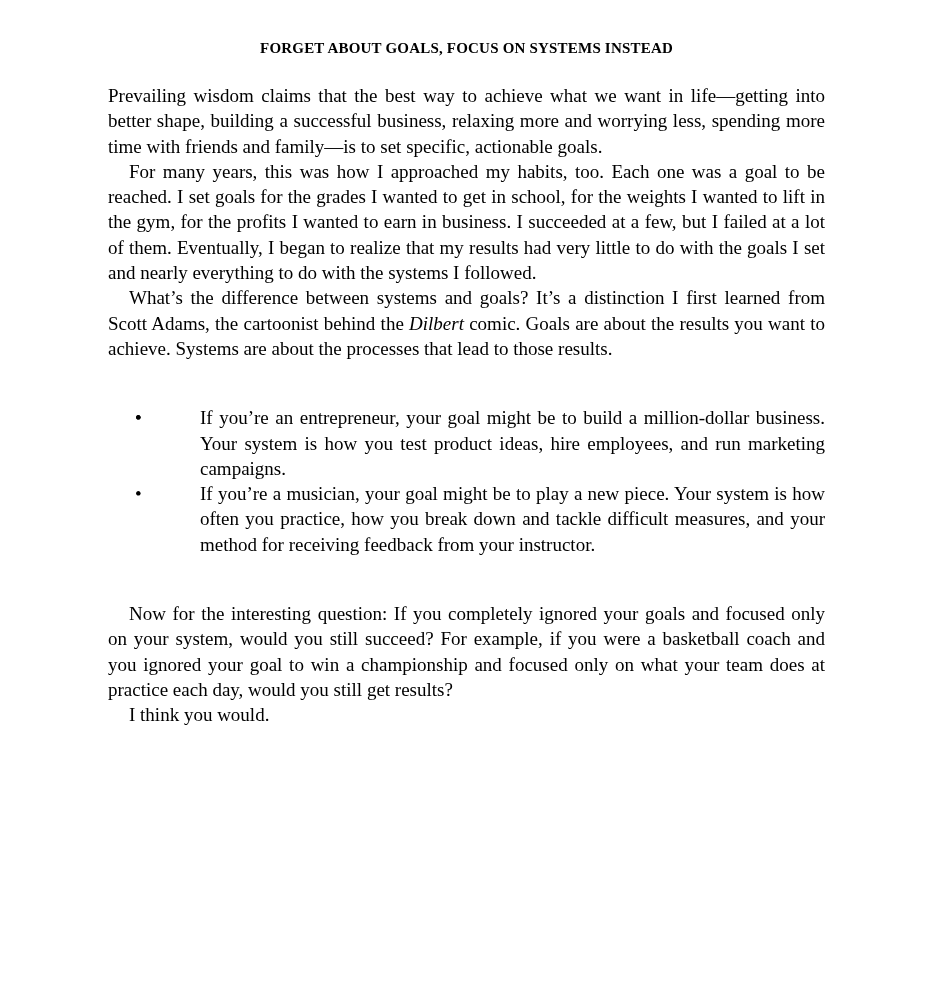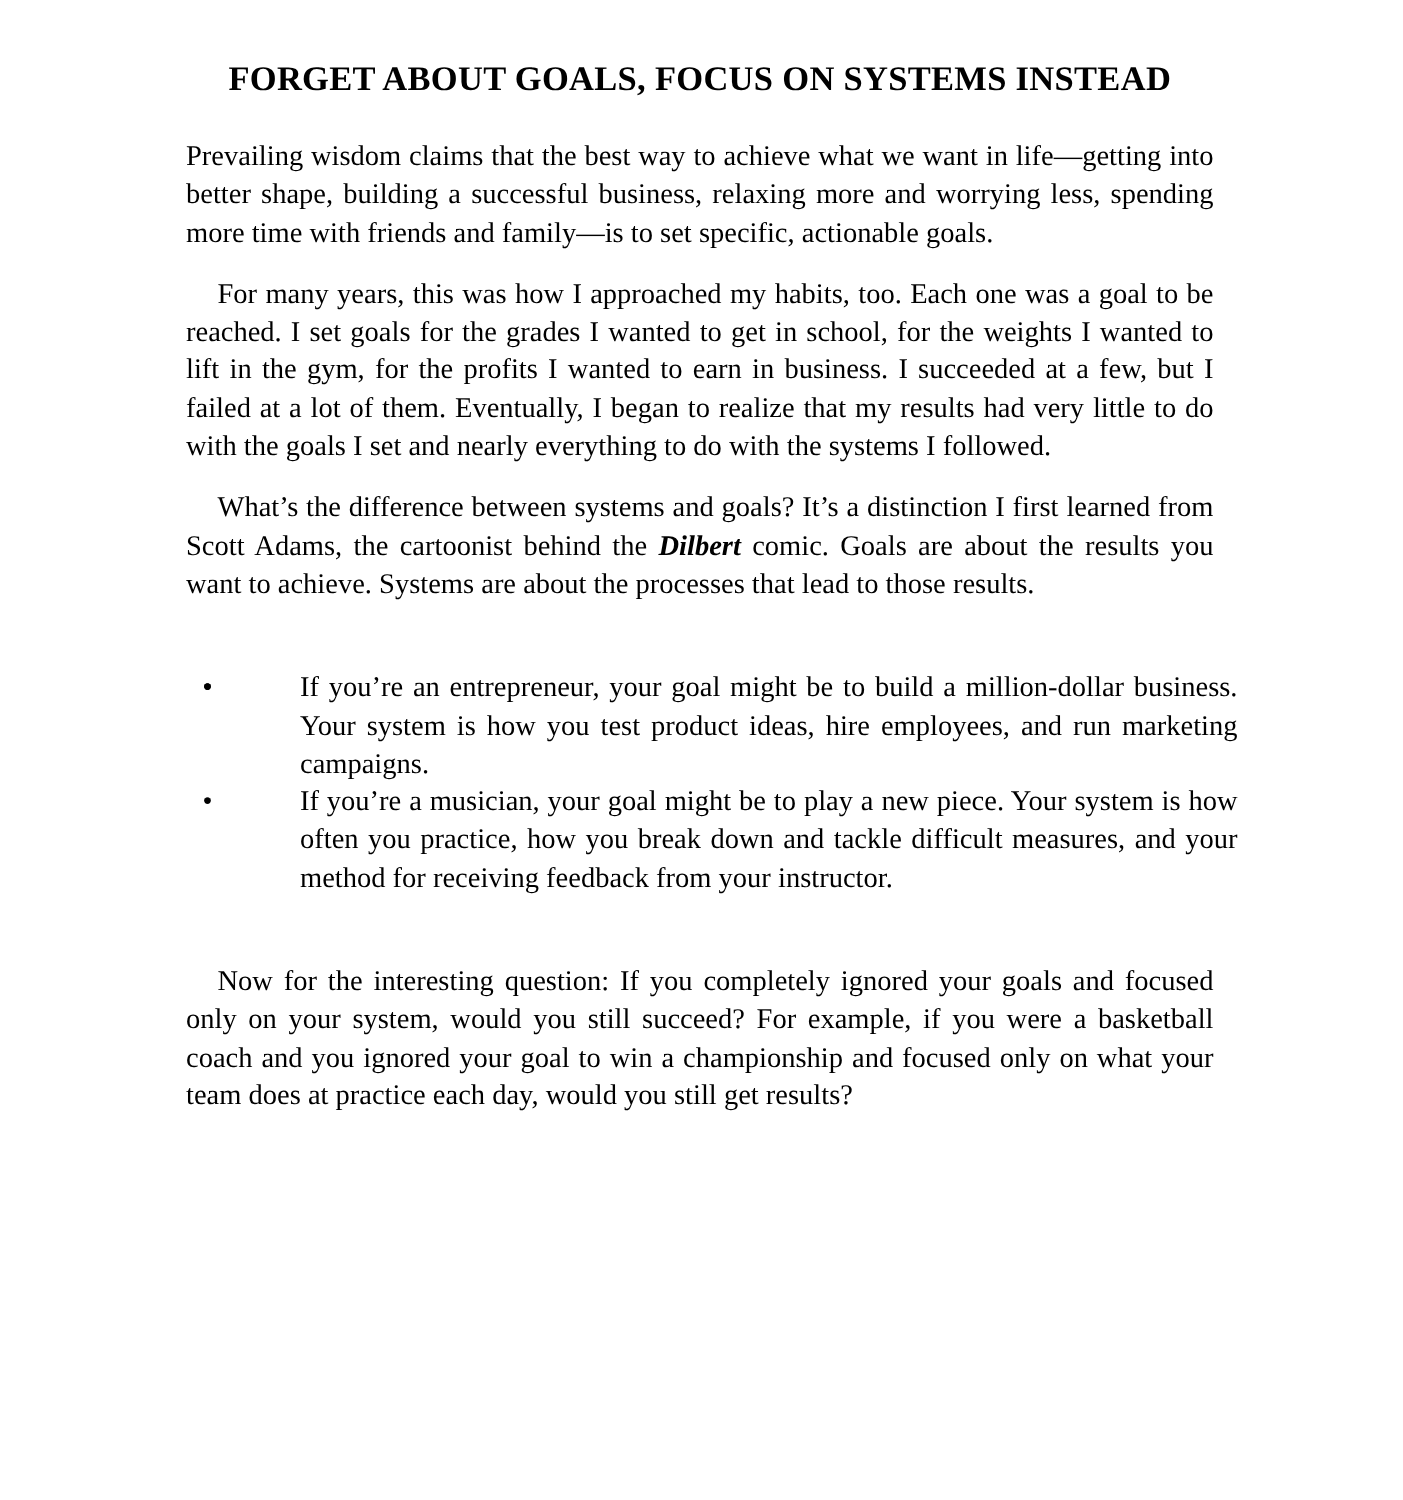--- a/index.html
+++ b/index.html
@@ -12,39 +12,38 @@
     width: 935px;
     height: 1000px;
     background: #ffffff;
     color: #000000;
     font-family: "Liberation Serif", "DejaVu Serif", serif;
     box-sizing: border-box;
     padding: 40px 110px 0 108px;
     overflow: hidden;
   }
   .chapter-title {
-    font-size: 23px;
+    font-size: 15px;
     font-weight: bold;
     text-align: center;
     letter-spacing: 0.2px;
     margin: 0 0 26px 0;
     white-space: nowrap;
   }
   .body-text p {
-    margin: 16px;
+    margin: 0;
     font-size: 19px;
     line-height: 25.3px;
     text-align: justify;
   }
   .body-text p.indented {
     text-indent: 21px;
   }
   .italic {
     font-style: italic;
-    font-weight: bold;
   }
   .bullet-list {
     margin: 44px 0 44px 0;
   }
   .bullet-item {
     position: relative;
     padding-left: 92px;
     font-size: 19px;
     line-height: 25.3px;
     text-align: justify;
@@ -86,16 +85,17 @@
 
       <div class="bullet-item">
         <span class="bullet-marker">•</span>
         <span>If you’re a musician, your goal might be to play a new piece. Your system is how often you practice, how you break down and tackle difficult measures, and your method for receiving feedback from your instructor.</span>
       </div>
 
     </div>
 
     <p class="indented">Now for the interesting question: If you completely ignored your goals and focused only on your system, would you still succeed? For example, if you were a basketball coach and you ignored your goal to win a championship and focused only on what your team does at practice each day, would you still get results?</p>
 
+    <p class="indented">I think you would.</p>
 
   </div>
 
 </div>
 
 </body></html>

